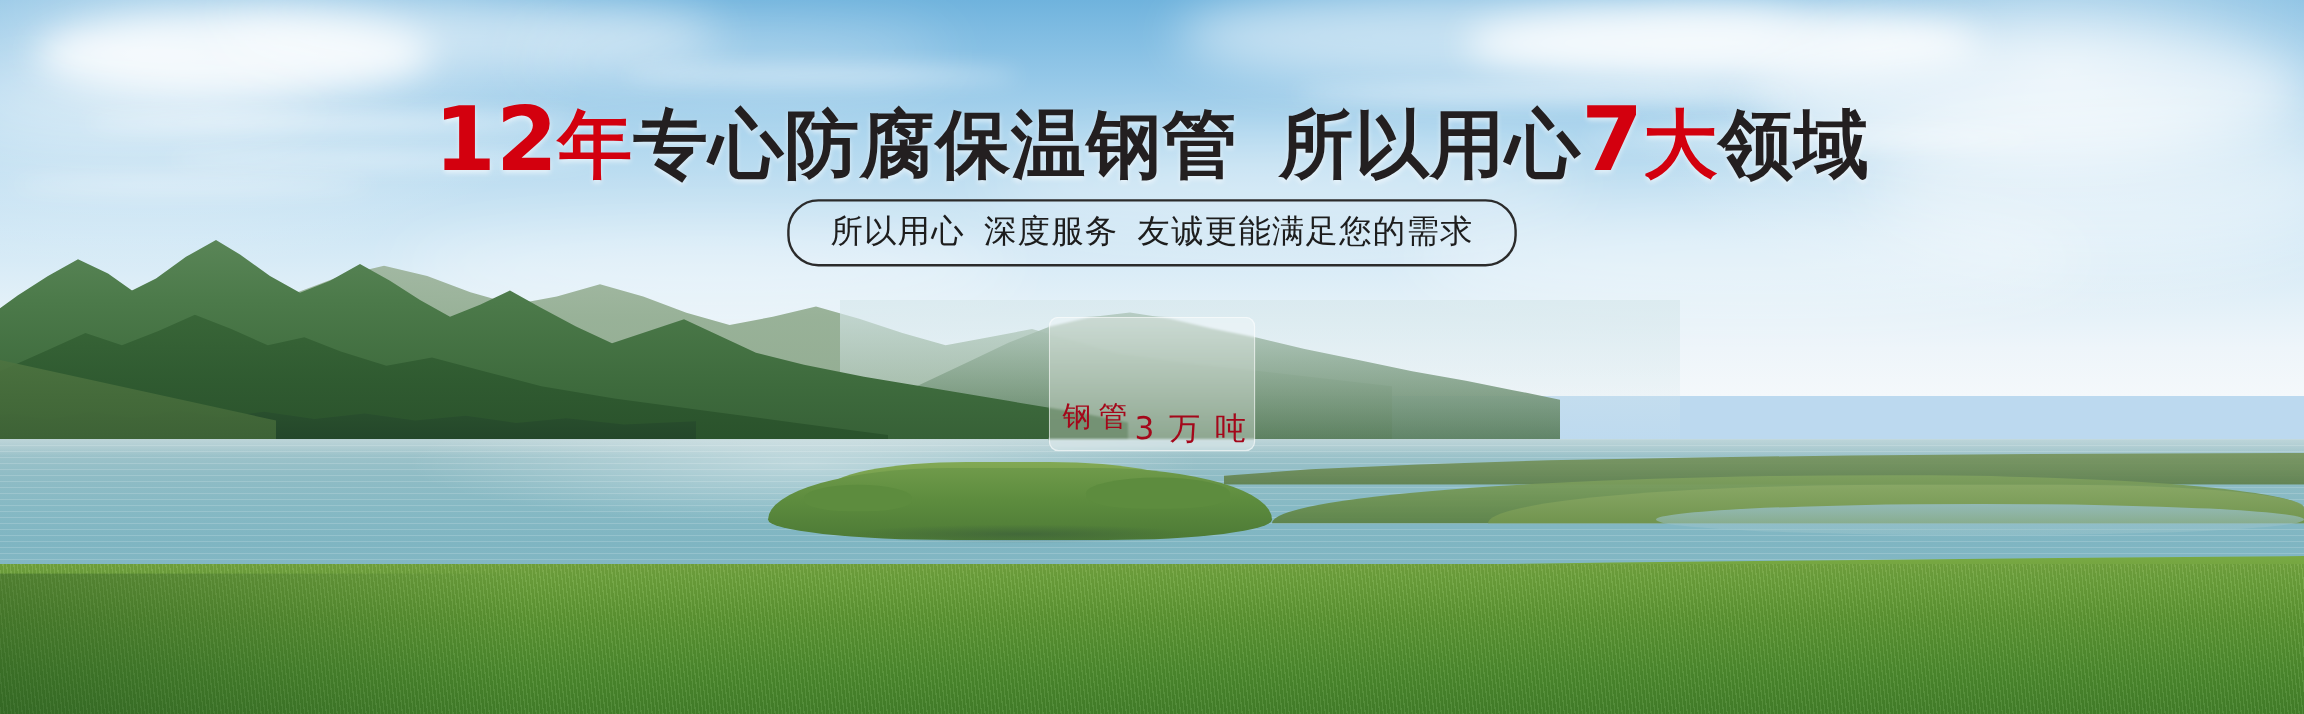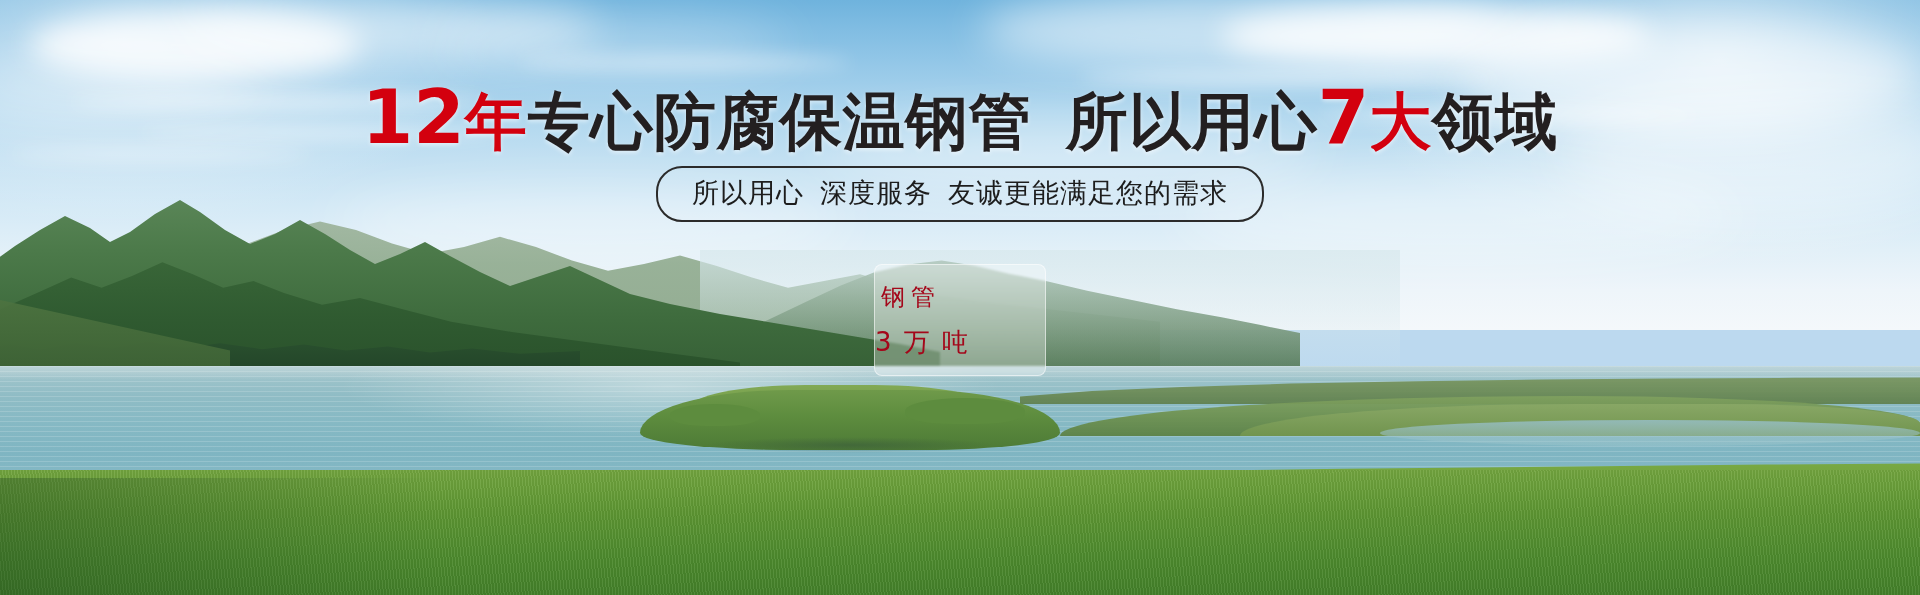--- a/index.html
+++ b/index.html
@@ -253,22 +253,22 @@
   
   .cards {
     position:absolute; left:0; top:264px; width:1920px;
     display:flex; justify-content:center; gap:8px;
   }
   .card {
     width:172px; height:112px;
     background:rgba(255,255,255,0.30);
     border:1px solid rgba(255,255,255,0.55);
     border-radius:8px;
-    display:flex; flex-direction:column;
-    align-items:flex-start; justify-content:center;
+    display:flex; flex-direction:row;
+    align-items:flex-end; justify-content:center;
     backdrop-filter:blur(1px);
   }
   .card-title {
     font-size:24px;
     color:#a4071a;
     letter-spacing:6px;
     text-indent:6px;
     margin-bottom:12px;
     font-family:"DejaVu Sans","Liberation Sans",sans-serif;
   }

